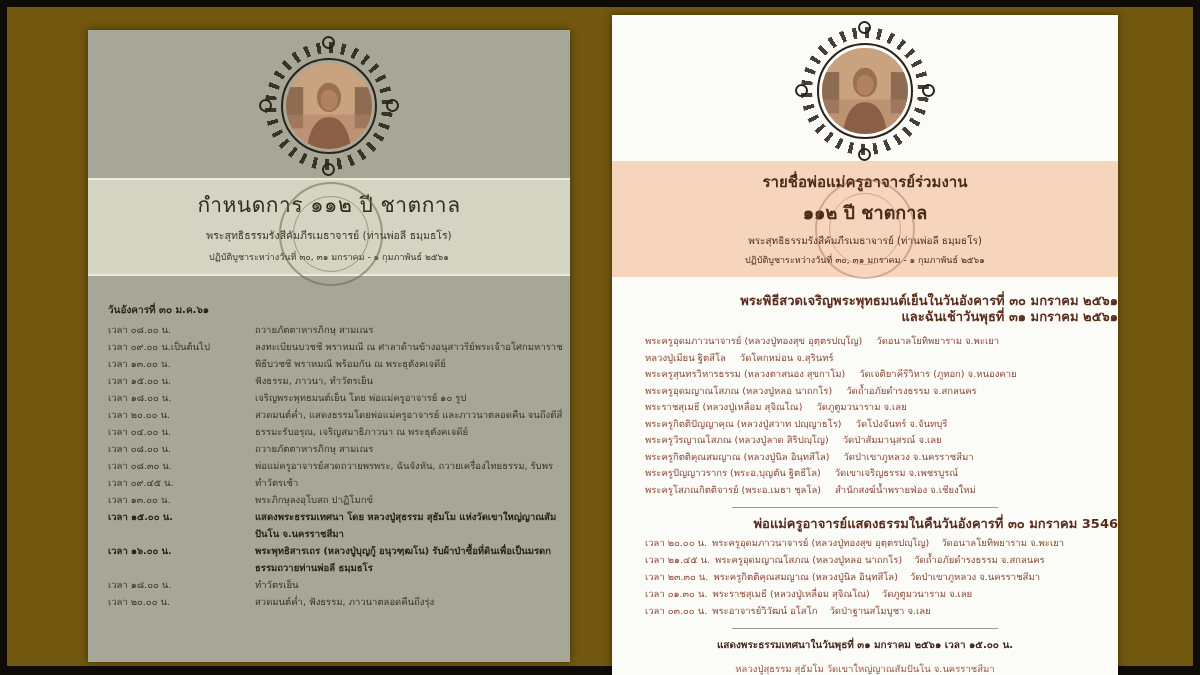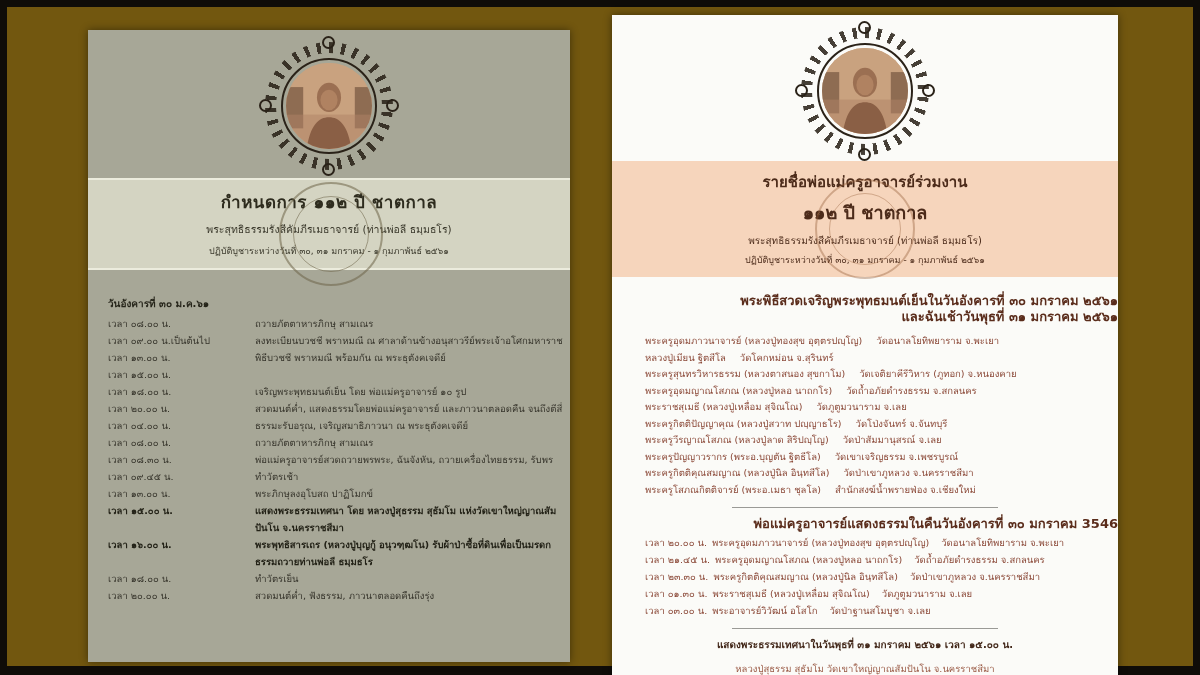--- a/index.html
+++ b/index.html
@@ -25,21 +25,21 @@
   
   .seal{position:absolute;border-radius:50%;pointer-events:none;}
   .seal::after{content:"";position:absolute;inset:12px;border-radius:50%;border:1px solid currentColor;}
   .seal{border:2px solid currentColor;}
   .seal-left{left:191px;top:138px;width:100px;height:100px;color:rgba(110,100,72,.55);}
   .seal-right{left:203px;top:158px;width:96px;height:96px;color:rgba(150,96,58,.4);}
 
   
   .band-left{position:relative;margin-top:8px;background:#d4d4c2;border-top:2px solid #ececdd;
              border-bottom:2px solid #ececdd;text-align:center;padding:8px 0 10px 0;}
-  .band-left .t1{font-size:17px;font-weight:bold;color:#2e2c1e;letter-spacing:.5px;}
+  .band-left .t1{font-size:21px;font-weight:normal;color:#2e2c1e;letter-spacing:.5px;}
   .band-left .t2{font-size:10.5px;margin-top:6px;color:#3a382b;}
   .band-left .t3{font-size:9px;margin-top:6px;color:#3a382b;}
   .sched{padding:16px 2px 0 20px;}
   .day{font-size:10px;font-weight:bold;color:#26251a;margin:10px 0 4px 0;}
   .row{display:flex;font-size:9.5px;line-height:17px;color:#35332a;}
   .row .t{width:147px;flex:0 0 147px;}
   .row .a{flex:1;}
   .row.em{font-weight:bold;color:#23221786;color:#232217;}
 
   
@@ -108,20 +108,21 @@
             <div class="row">
               <span class="t">เวลา ๐๙.๐๐ น.เป็นต้นไป</span>
               <span class="a">ลงทะเบียนบวชชี พราหมณี ณ ศาลาด้านข้างอนุสาวรีย์พระเจ้าอโศกมหาราช</span>
             </div>
             <div class="row">
               <span class="t">เวลา ๑๓.๐๐ น.</span>
               <span class="a">พิธีบวชชี พราหมณี พร้อมกัน ณ พระธุตังคเจดีย์</span>
             </div>
             <div class="row">
               <span class="t">เวลา ๑๕.๐๐ น.</span>
+              <span class="a">ฟังธรรม, ภาวนา, ทำวัตรเย็น</span>
             </div>
             <div class="row">
               <span class="t">เวลา ๑๘.๐๐ น.</span>
               <span class="a">เจริญพระพุทธมนต์เย็น โดย พ่อแม่ครูอาจารย์ ๑๐ รูป</span>
             </div>
             <div class="row">
               <span class="t">เวลา ๒๐.๐๐ น.</span>
               <span class="a">สวดมนต์ค่ำ, แสดงธรรมโดยพ่อแม่ครูอาจารย์ และภาวนาตลอดคืน จนถึงตีสี่</span>
             </div>
           </div>
@@ -221,24 +222,24 @@
           <div class="mrow">
             <span class="m-name">พระราชสุเมธี (หลวงปู่เหลื่อม สุจิณโณ)</span><span class="m-temple">วัดภูตูมวนาราม จ.เลย</span>
           </div>
           <div class="mrow">
             <span class="m-name">พระครูกิตติปัญญาคุณ (หลวงปู่สวาท ปญฺญาธโร)</span><span class="m-temple">วัดโป่งจันทร์ จ.จันทบุรี</span>
           </div>
           <div class="mrow">
             <span class="m-name">พระครูวีรญาณโสภณ (หลวงปู่ลาด สิริปญฺโญ)</span><span class="m-temple">วัดป่าสัมมานุสรณ์ จ.เลย</span>
           </div>
           <div class="mrow">
+            <span class="m-name">พระครูกิตติคุณสมญาณ (หลวงปู่นิล อินฺทสีโล)</span><span class="m-temple">วัดป่าเขาภูหลวง จ.นครราชสีมา</span>
+          </div>
+          <div class="mrow">
             <span class="m-name">พระครูปัญญาวรากร (พระอ.บุญตัน ฐิตธีโล)</span><span class="m-temple">วัดเขาเจริญธรรม จ.เพชรบูรณ์</span>
-          </div>
-          <div class="mrow">
-            <span class="m-name">พระครูกิตติคุณสมญาณ (หลวงปู่นิล อินฺทสีโล)</span><span class="m-temple">วัดป่าเขาภูหลวง จ.นครราชสีมา</span>
           </div>
           <div class="mrow">
             <span class="m-name">พระครูโสภณกิตติจารย์ (พระอ.เมธา ชุลโล)</span><span class="m-temple">สำนักสงฆ์น้ำพรายฟ่อง จ.เชียงใหม่</span>
           </div>
         </div>
 
       <div class="rule"></div>
 
       <div class="sec-head">พ่อแม่ครูอาจารย์แสดงธรรมในคืนวันอังคารที่ ๓๐ มกราคม 3546</div>
 

